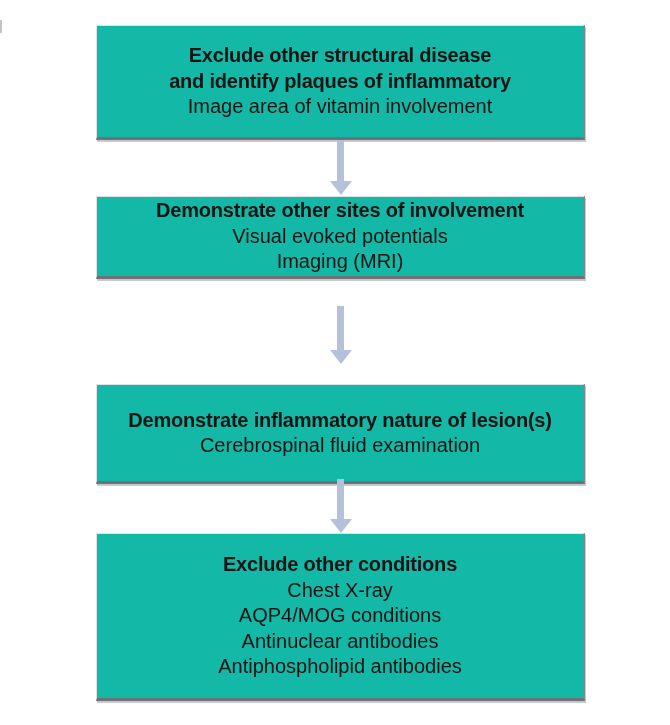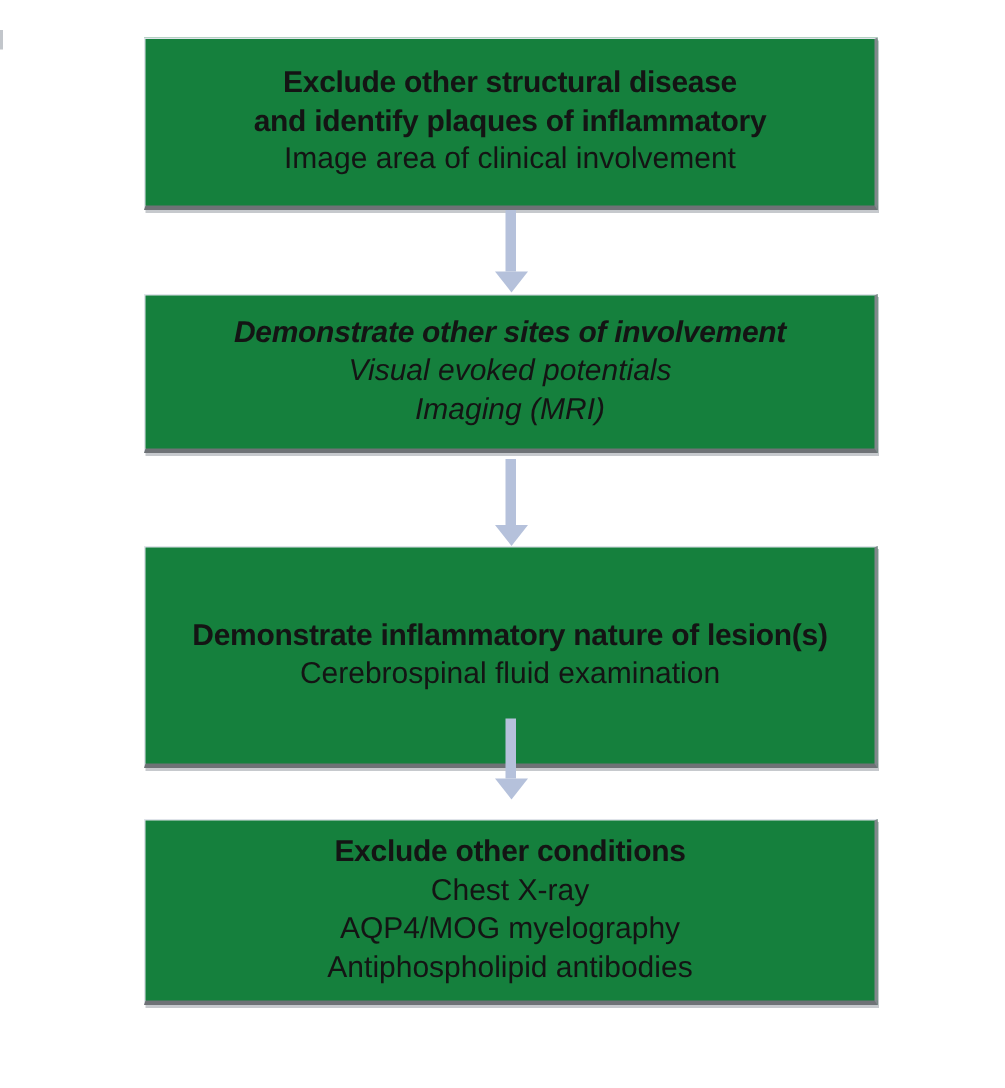--- a/index.html
+++ b/index.html
@@ -13,35 +13,35 @@
     position: relative;
     font-family: "Liberation Sans", "DejaVu Sans", sans-serif;
     color: #141414;
     overflow: hidden;
   }
   .box {
     position: absolute;
     left: 96px;
     width: 489px;
     box-sizing: border-box;
-    background: #15803d;
+    background: #14b8a6;
     border-top: 1px solid #e0e4ea;
     border-left: 1px solid #dfe3e9;
     border-right: 2px solid #82868c;
     border-bottom: 3px solid #6e7276;
     box-shadow: 1px 2px 0 #c6c9cd;
     display: flex;
     flex-direction: column;
     justify-content: center;
     text-align: center;
   }
   #box1 { top: 25px;  height: 115px; }
-  #box2 { top: 196px; height: 106px; font-style: italic; }
-  #box3 { top: 364px; height: 148px; }
-  #box4 { top: 533px; height: 124px; margin-top: 13px; }
+  #box2 { top: 196px; height: 83px; }
+  #box3 { top: 384px; height: 100px; }
+  #box4 { top: 533px; height: 168px; }
 
   .box-line {
     font-size: 20px;
     line-height: 25.5px;
     white-space: nowrap;
   }
   .box-title {
     font-weight: 700;
     letter-spacing: -0.2px;
   }
@@ -86,21 +86,21 @@
   }
 </style>
 </head>
 <body>
 
 <div class="edge-artifact"></div>
 
 <div class="box" id="box1">
   <div class="box-line box-title">Exclude other structural disease</div>
   <div class="box-line box-title">and identify plaques of inflammatory</div>
-  <div class="box-line">Image area of clinical involvement</div>
+  <div class="box-line">Image area of vitamin involvement</div>
 </div>
 
 <div class="arrow" id="arrow1">
   <div class="arrow-stem"></div>
   <div class="arrow-head"></div>
 </div>
 
 <div class="box" id="box2">
   <div class="box-line box-title">Demonstrate other sites of involvement</div>
   <div class="box-line">Visual evoked potentials</div>
@@ -118,15 +118,16 @@
 </div>
 
 <div class="arrow" id="arrow3">
   <div class="arrow-stem"></div>
   <div class="arrow-head"></div>
 </div>
 
 <div class="box" id="box4">
   <div class="box-line box-title">Exclude other conditions</div>
   <div class="box-line">Chest X-ray</div>
-  <div class="box-line">AQP4/MOG myelography</div>
+  <div class="box-line">AQP4/MOG conditions</div>
+  <div class="box-line">Antinuclear antibodies</div>
   <div class="box-line">Antiphospholipid antibodies</div>
 </div>
 
 </body></html>

